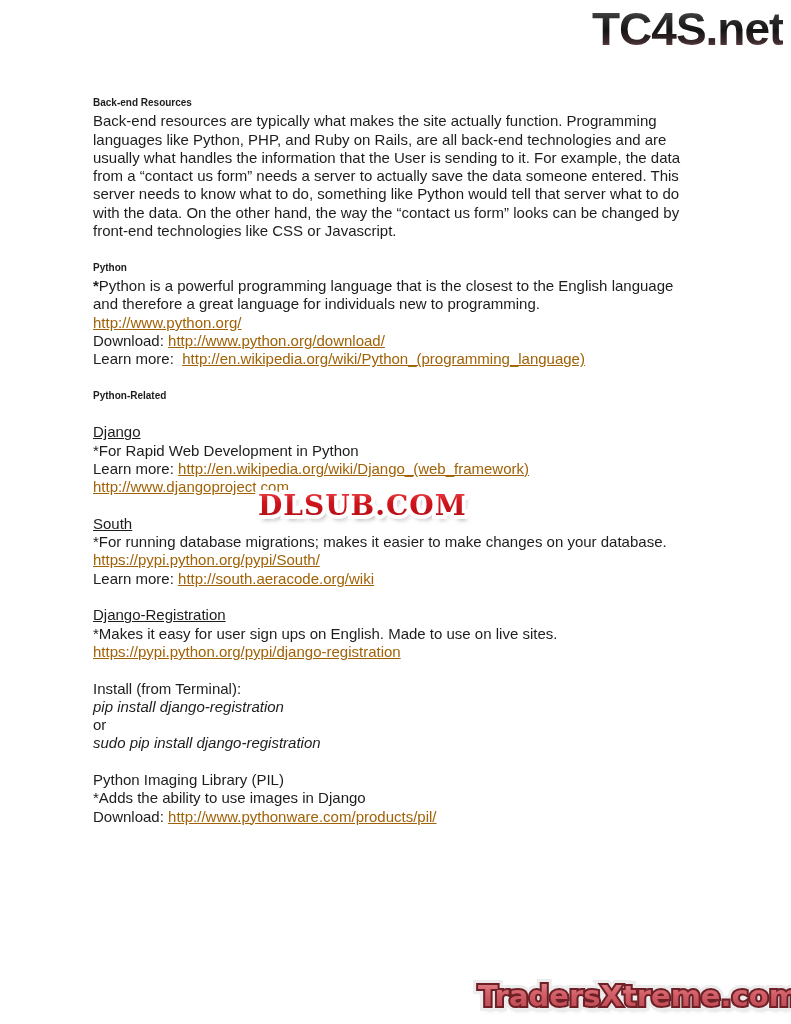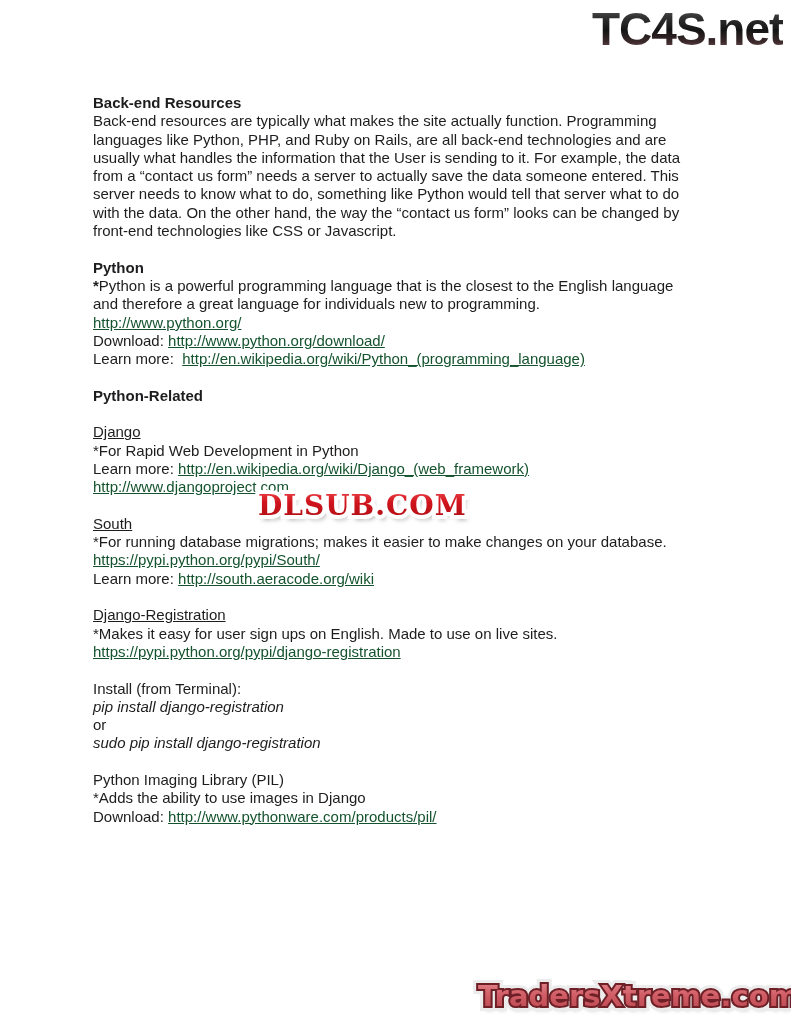--- a/index.html
+++ b/index.html
@@ -14,28 +14,28 @@
   .content{
     position:absolute;
     left:93px;top:94px;
     width:606px;
     font-size:15px;
     line-height:18.3px;
   }
   .heading{
     font-weight:bold;
     margin:0;
-    font-size:15px;
+    font-size:10px;
     line-height:18.3px;
   }
   .indent{}
   .block{margin:0;}
   .gap{margin-top:18.3px;}
   a.doclink{
-    color:#14532d;
+    color:#a16207;
     text-decoration:underline;
     cursor:pointer;
   }
   .subname{
     text-decoration:underline;
   }
   .italic{font-style:italic;}
   .b{font-weight:bold;}
   p{margin:0;}
 

